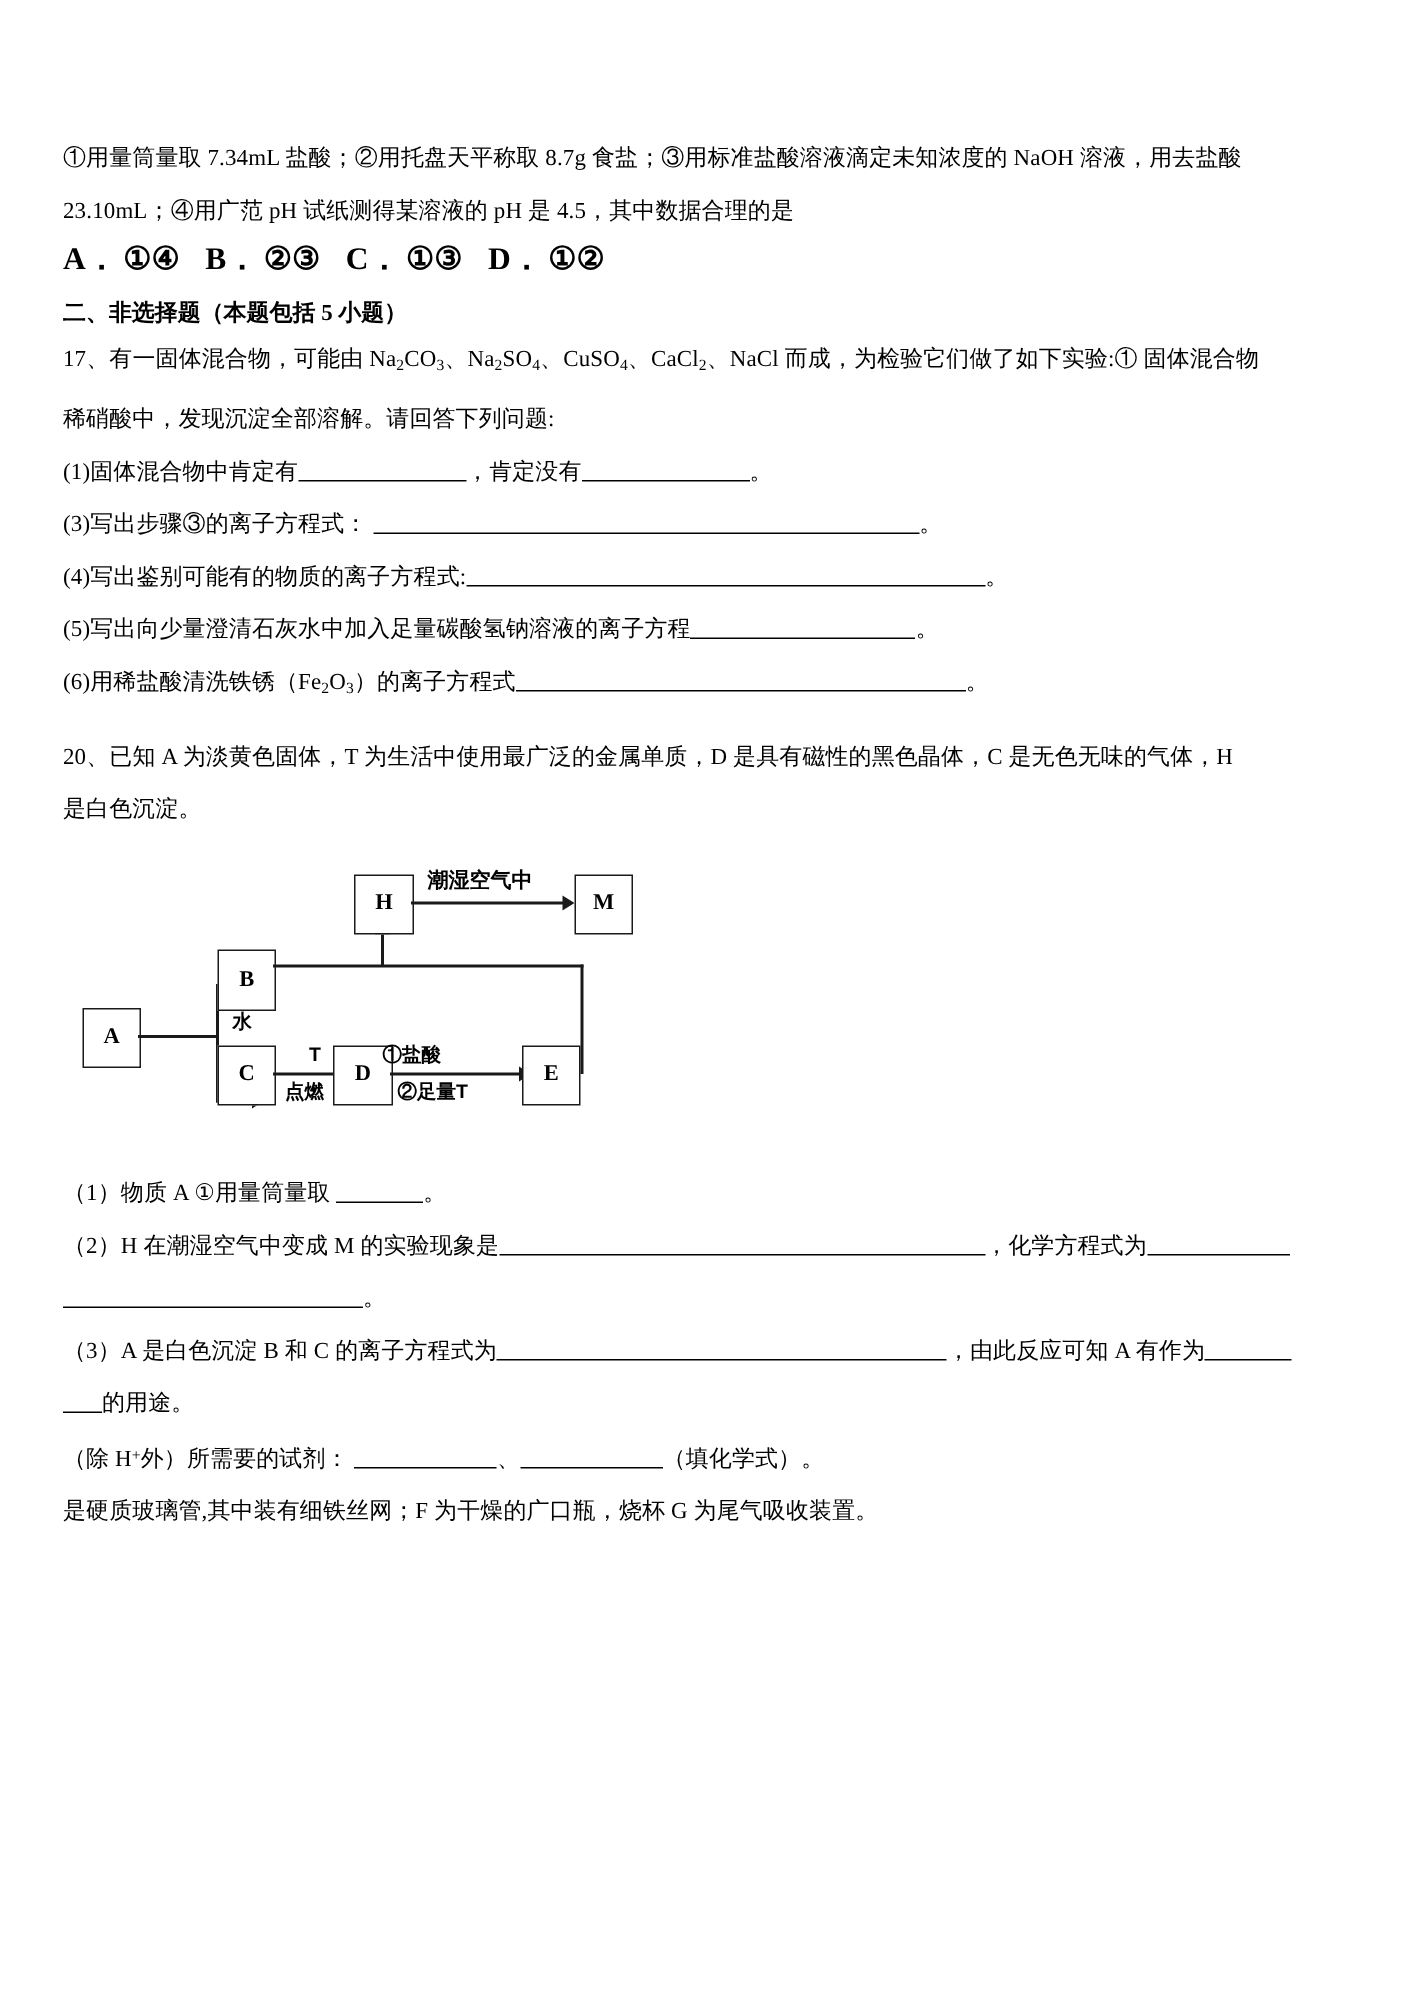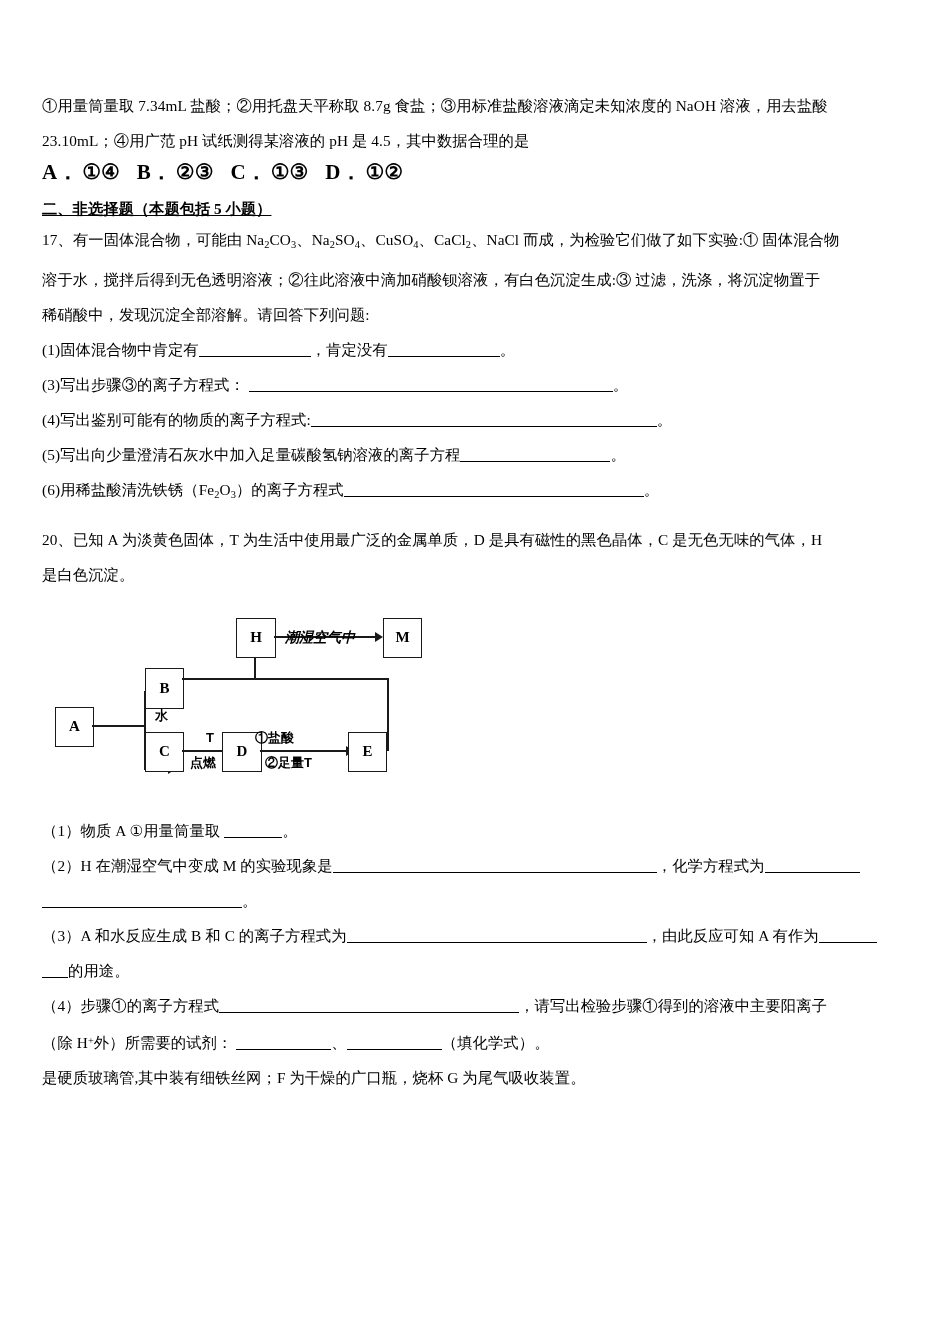--- a/index.html
+++ b/index.html
@@ -36,21 +36,20 @@
     letter-spacing: 0.1px;
     margin: 0;
   }
   .para.bold { font-weight: normal; }
 
   .q-head {
     font-size: 15.3px;
     line-height: 26px;
     font-weight: bold;
     margin: 0;
-    text-decoration: underline;
   }
 
   .answers {
     font-size: 21px;
     font-weight: bold;
     line-height: 28px;
     margin: 0;
   }
   .answers .opt { margin-right: 17px; white-space: nowrap; }
   .answers .optlabel { margin-right: 4px; }
@@ -134,21 +133,20 @@
     <p class="para">23.10mL；④用广范 pH 试纸测得某溶液的 pH 是 4.5，其中数据合理的是</p>
     <p class="answers">
       <span class="opt"><span class="optlabel">A．</span><span>①④</span></span><span class="opt"><span class="optlabel">B．</span><span>②③</span></span><span class="opt"><span class="optlabel">C．</span><span>①③</span></span><span class="opt"><span class="optlabel">D．</span><span>①②</span></span>
     </p>
 
     <div class="spacer-sm"></div>
 
     <p class="q-head">二、非选择题（本题包括 5 小题）</p>
 
     <p class="para bold"><span>17、有一固体混合物，可能由 Na</span><sub>2</sub><span>CO</span><sub>3</sub><span>、Na</span><sub>2</sub><span>SO</span><sub>4</sub><span>、CuSO</span><sub>4</sub><span>、CaCl</span><sub>2</sub><span>、NaCl 而成，为检验它们做了如下实验:① 固体混合物</span></p>
-    <p class="para bold">溶于水，搅拌后得到无色透明溶液；②往此溶液中滴加硝酸钡溶液，有白色沉淀生成:③ 过滤，洗涤，将沉淀物置于</p>
     <p class="para bold">稀硝酸中，发现沉淀全部溶解。请回答下列问题:</p>
 
     <p class="para bold"><span>(1)</span><span>固体混合物中肯定有</span><span class="blank b-m"></span><span>，肯定没有</span><span class="blank b-m"></span><span>。</span></p>
 
 
     <p class="para bold"><span>(3)</span><span>写出步骤③的离子方程式：</span>&nbsp;<span class="blank b-8xl"></span><span>。</span></p>
 
     <p class="para bold"><span>(4)</span><span>写出鉴别可能有的物质的离子方程式:</span><span class="blank b-7xl"></span><span>。</span></p>
 
     <p class="para bold"><span>(5)</span><span>写出向少量澄清石灰水中加入足量碳酸氢钠溶液的离子方程</span><span class="blank b-l"></span><span>。</span></p>
@@ -207,36 +205,35 @@
       <div class="dline" style="left:140px; top:68px; width:207px; height:1.8px;"></div>
       <div class="dline" style="left:212px; top:47px; width:1.8px; height:22px;"></div>
       <div class="arrow-u" style="left:208px; top:40px;"></div>
 
       <div class="dbox" style="left:194px; top:8px; width:38px; height:38px;">
         <span>H</span>
       </div>
 
       <div class="dline" style="left:232px; top:26px; width:104px; height:1.8px;"></div>
       <div class="arrow-r" style="left:333px; top:22px;"></div>
-      <div class="dlabel" style="left:243px; top:19px; font-size:14px;font-style:italic;">潮湿空气中</div>
+      <div class="dlabel" style="left:243px; top:3px; font-size:14px;">潮湿空气中</div>
 
       <div class="dbox" style="left:341px; top:8px; width:37px; height:38px;">
         <span>M</span>
       </div>
     </div>
 
     <div class="spacer-md"></div>
 
     <p class="para bold"><span>（1）</span><span>物质 A ①用量筒量取</span>&nbsp;<span class="blank b-xs"></span><span>。</span></p>
 
     <p class="para bold"><span>（2）</span><span>H 在潮湿空气中变成 M 的实验现象是</span><span class="blank b-6xl"></span><span>，化学方程式为</span><span class="blank b-s"></span></p>
     <p class="para bold"><span class="blank b-xl"></span><span>。</span></p>
 
-    <p class="para bold"><span>（3）</span><span>A 和水反应生成 B 和 C 的离子方程式为</span><span class="blank b-5xl"></span><span>，由此反应可知 A 有作为</span><span class="blank b-xs"></span></p>
+    <p class="para bold"><span>（3）</span><span>A 是白色沉淀 B 和 C 的离子方程式为</span><span class="blank b-5xl"></span><span>，由此反应可知 A 有作为</span><span class="blank b-xs"></span></p>
     <p class="para bold"><span class="blank b-xs" style="width:26px;"></span><span>的用途。</span></p>
 
-    <p class="para bold"><span>（4）</span><span>步骤①的离子方程式</span><span class="blank b-5xl"></span><span>，请写出检验步骤①得到的溶液中主要阳离子</span></p>
     <p class="para bold"><span>（除 H</span><sup>+</sup><span>外）所需要的试剂：</span>&nbsp;<span class="blank b-s"></span><span>、</span><span class="blank b-s"></span><span>（填化学式）。</span></p>
 
     <p class="para bold">是硬质玻璃管,其中装有细铁丝网；F 为干燥的广口瓶，烧杯 G 为尾气吸收装置。</p>
 
   </div>
 </div>
 
 </body></html>

